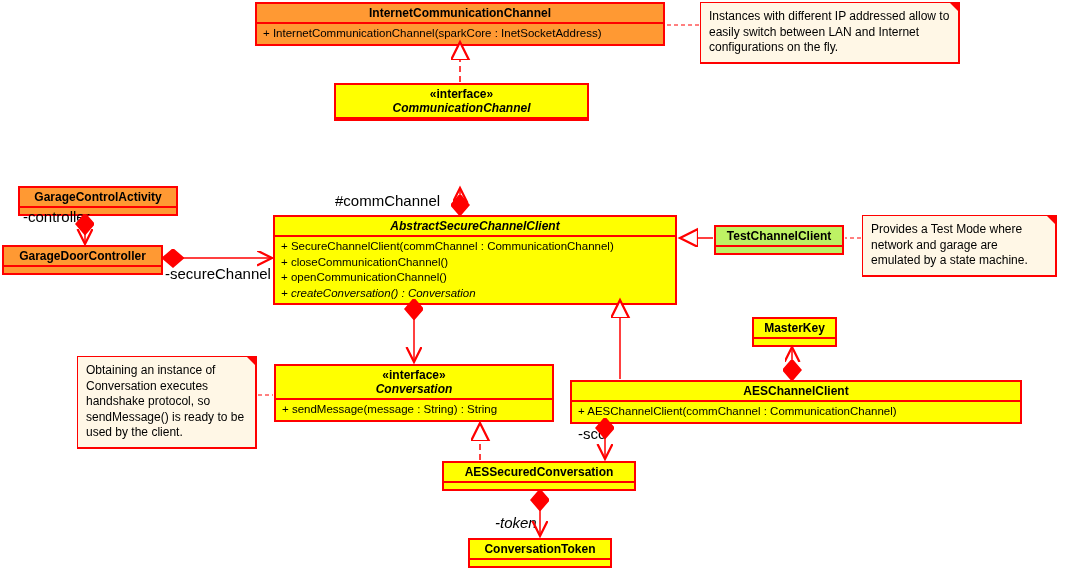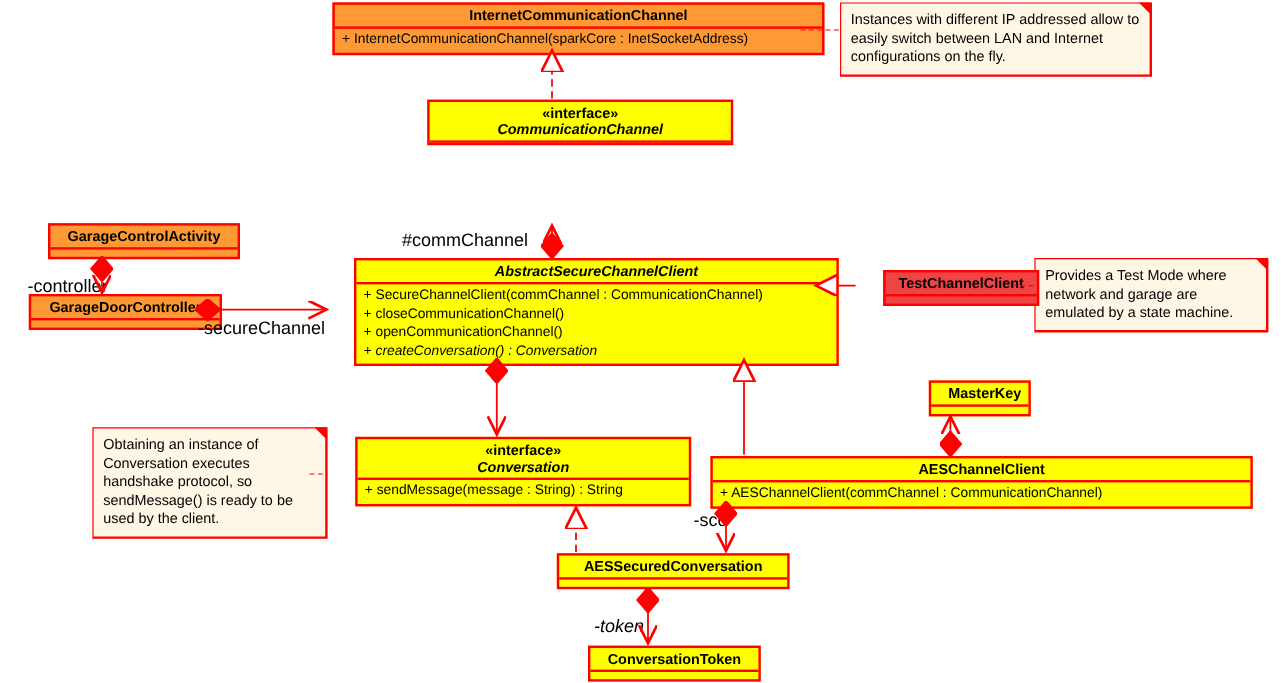--- a/index.html
+++ b/index.html
@@ -9,40 +9,39 @@
     height: 569px;
     background: white;
     font-family: Arial, sans-serif;
     font-size: 12px;
     position: relative;
   }
   .box {
     position: absolute;
     border: 2px solid red;
     box-sizing: border-box;
-    margin-left: 22px;
   }
   .box .title-row {
     text-align: center;
     font-weight: bold;
     padding: 2px 6px;
     border-bottom: 2px solid red;
   }
   .box .members {
     padding: 2px 6px;
     font-size: 11.5px;
     line-height: 1.35;
   }
   .box .members-empty {
     height: 6px;
     border-top: 2px solid red;
   }
   .yellow { background: #ffff00; }
   .orange { background: #ff9933; }
-  .purple { background: #ef4444; }
+  .purple { background: #bef264; }
   .note {
     position: absolute;
     background: #fff7e6;
     border: 1px solid red;
     border-right: 2px solid red;
     border-bottom: 2px solid red;
     padding: 6px 8px;
     font-size: 12px;
     line-height: 1.3;
     box-sizing: border-box;
@@ -72,21 +71,21 @@
 </style>
 </head>
 <body>
 
 <div class="note" style="left:700px; top:2px; width:260px;">
   <span>Instances with different IP addressed allow to easily switch between LAN and Internet configurations on the fly.</span>
 </div>
 <div class="note" style="left:862px; top:215px; width:195px;">
   <span>Provides a Test Mode where network and garage are emulated by a state machine.</span>
 </div>
-<div class="note" style="left:77px; top:356px; width:196px;">
+<div class="note" style="left:77px; top:356px; width:180px;">
   <span>Obtaining an instance of Conversation executes handshake protocol, so sendMessage() is ready to be used by the client.</span>
 </div>
 
 <div class="box orange" style="left:255px; top:2px; width:410px;">
   <div class="title-row">InternetCommunicationChannel</div>
   <div class="members">
     <div>+ InternetCommunicationChannel(sparkCore : InetSocketAddress)</div>
   </div>
 </div>
 
@@ -116,21 +115,21 @@
     <div class="italic">+ createConversation() : Conversation</div>
   </div>
 </div>
 
 <div class="box purple" style="left:714px; top:225px; width:130px;">
   <div class="title-row" style="border-bottom:none;">TestChannelClient</div>
   <div class="members-empty"></div>
 </div>
 
 <div class="box yellow" style="left:752px; top:317px; width:85px;">
-  <div class="title-row" style="border-bottom:none;text-align:right;">MasterKey</div>
+  <div class="title-row" style="border-bottom:none;">MasterKey</div>
   <div class="members-empty"></div>
 </div>
 
 <div class="box yellow" style="left:274px; top:364px; width:280px;">
   <div class="title-row">
     <span>«interface»</span><br>
     <span class="italic">Conversation</span>
   </div>
   <div class="members">
     <div>+ sendMessage(message : String) : String</div>
@@ -148,21 +147,21 @@
   <div class="title-row" style="border-bottom:none;">AESSecuredConversation</div>
   <div class="members-empty"></div>
 </div>
 
 <div class="box yellow" style="left:468px; top:538px; width:144px;">
   <div class="title-row" style="border-bottom:none;">ConversationToken</div>
   <div class="members-empty"></div>
 </div>
 
 <div class="label" style="left:335px; top:192px;">#commChannel</div>
-<div class="label" style="left:23px; top:230px;text-align:right;">-controller</div>
+<div class="label" style="left:23px; top:208px;text-align:right;">-controller</div>
 <div class="label" style="left:165px; top:265px;">-secureChannel</div>
 <div class="label" style="left:578px; top:425px;">-scc</div>
 <div class="label" style="left:495px; top:514px;font-style:italic;">-token</div>
 
 <svg class="diagram">
   <defs>
     <marker id="tri-open" markerWidth="14" markerHeight="14" refX="12" refY="6" orient="auto">
       <path d="M0,0 L12,6 L0,12 Z" fill="white" stroke="red" stroke-width="1.5"></path>
     </marker>
     <marker id="diamond-fill" markerWidth="14" markerHeight="14" refX="1" refY="6" orient="auto">

